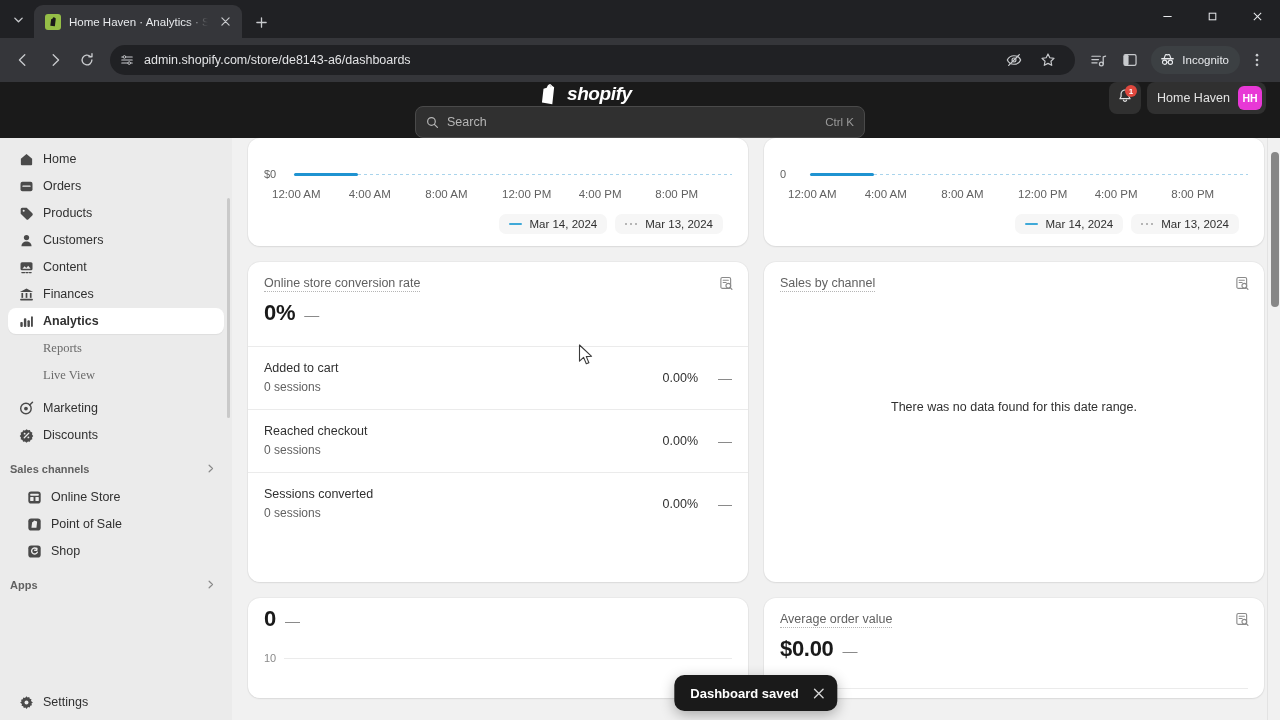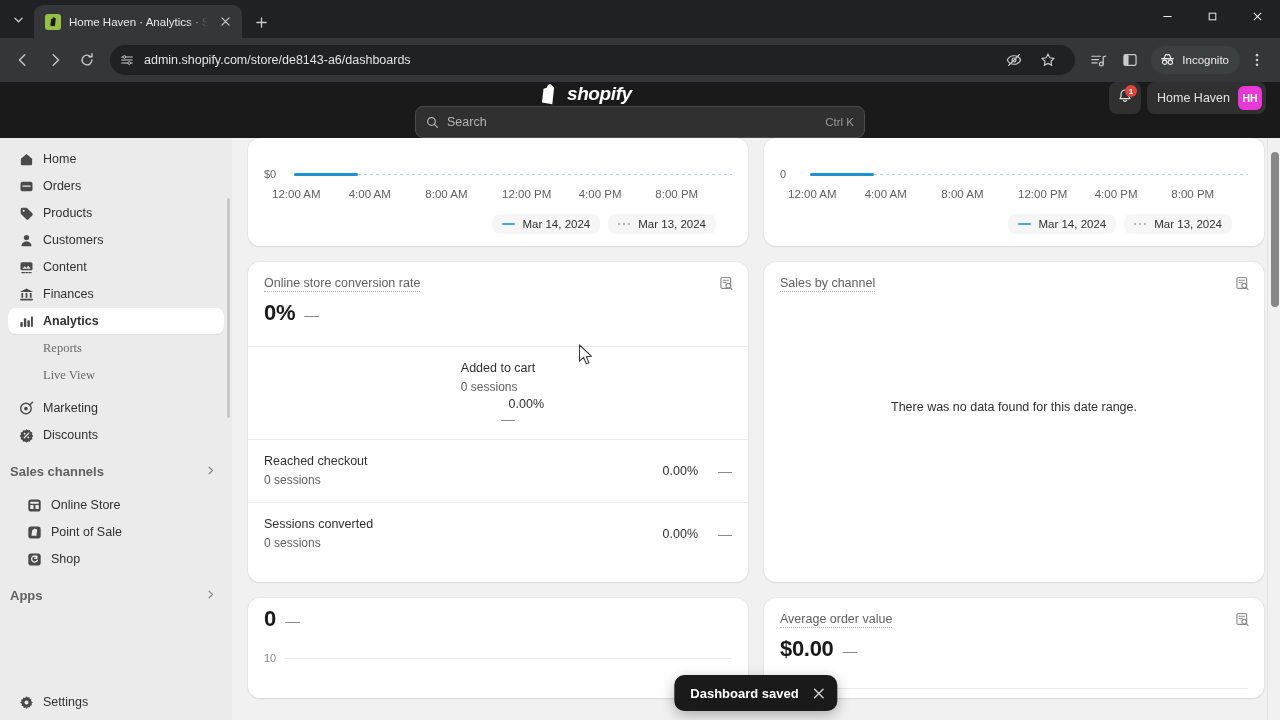--- a/index.html
+++ b/index.html
@@ -147,24 +147,24 @@
   }
   .nav-item.active { background: #fff; box-shadow: 0 1px 1px rgba(0,0,0,.06); font-weight: bold; }
   .nav-icon { width: 16px; height: 16px; display: flex; align-items: center; justify-content: center; color: #4a4a4a; flex: 0 0 auto; }
   .nav-label { white-space: nowrap; }
   .nav-sub {
     height: 26px; display: flex; align-items: center;
     padding-left: 35px; font-size: 12.5px; color: #6b6b6b;
     border-radius: 8px; margin-bottom: 1px; font-family: Liberation Serif, serif;
   }
   .nav-section {
-    height: 26px; display: flex; align-items: flex-start;
+    height: 26px; display: flex; align-items: center;
     justify-content: space-between; padding: 0 8px 0 2px;
-    font-size: 13px; color: #616161; font-weight: bold;
-    margin-top: 15px; margin-bottom: 2px;
+    font-size: 11px; color: #616161; font-weight: bold;
+    margin-top: 7px; margin-bottom: 2px;
   }
   .nav-section .chev { color: #8a8a8a; }
   .nav-item.indent { padding-left: 18px; }
   .settings-row { margin-top: auto; margin-bottom: 10px; }
 
   
   .main {
     flex: 1 1 auto; background: #f1f1f1; position: relative;
     overflow: hidden; padding: 0 16px;
   }
@@ -188,21 +188,21 @@
   .card-icon { color: #8a8a8a; display: flex; flex: 0 0 auto; }
   .metric-row { display: flex; align-items: baseline; gap: 9px; padding: 8px 16px 0 16px; }
   .metric-value { font-size: 22px; font-weight: bold; color: #1a1a1a; letter-spacing: -0.3px; }
   .metric-dash { color: #8a8a8a; font-size: 15px; }
 
   .fn-list { margin-top: 20px; }
   .fn-row {
     display: flex; align-items: center; padding: 12px 16px;
     border-top: 1px solid #ebebeb;
   }
-  .fn-row:first-child { border-top: 1px solid #ebebeb; flex-direction: column; }
+  .fn-row:first-child { border-top: 1px solid #ebebeb; }
   .fn-left { flex: 1 1 auto; }
   .fn-name { font-size: 12.5px; color: #303030; line-height: 1.55; }
   .fn-sub { font-size: 12px; color: #616161; line-height: 1.55; }
   .fn-pct { font-size: 12.5px; color: #303030; width: 92px; text-align: right; }
   .fn-trend { width: 34px; text-align: right; color: #8a8a8a; font-size: 14px; }
 
   .empty-state {
     display: flex; align-items: center; justify-content: center;
     font-size: 12.5px; color: #303030;
   }
@@ -222,21 +222,21 @@
     background-image: linear-gradient(to right, #a9d4ec 0 3px, transparent 3px 6px);
     background-size: 6px 1.5px; background-repeat: repeat-x;
   }
   .x-ticks {
     display: flex; margin-top: 8px; padding-left: 8px;
     font-size: 11.5px; color: #616161;
   }
   .x-ticks span { flex: 1 1 0; text-align: left; }
   .legend {
     display: flex; justify-content: flex-end; gap: 8px;
-    padding: 14px 32px 0 16px;
+    padding: 14px 25px 0 16px;
   }
   .legend-chip {
     display: flex; align-items: center; gap: 7px;
     background: #f6f6f6; border-radius: 7px; padding: 4px 10px;
     font-size: 11.5px; color: #303030;
   }
   .legend-swatch-solid { width: 13px; height: 2.5px; background: #3fa9d8; border-radius: 2px; }
   .legend-swatch-dotted {
     width: 13px; height: 2px;
     background-image: linear-gradient(to right, #b5b5b5 0 2.5px, transparent 2.5px 5px);

